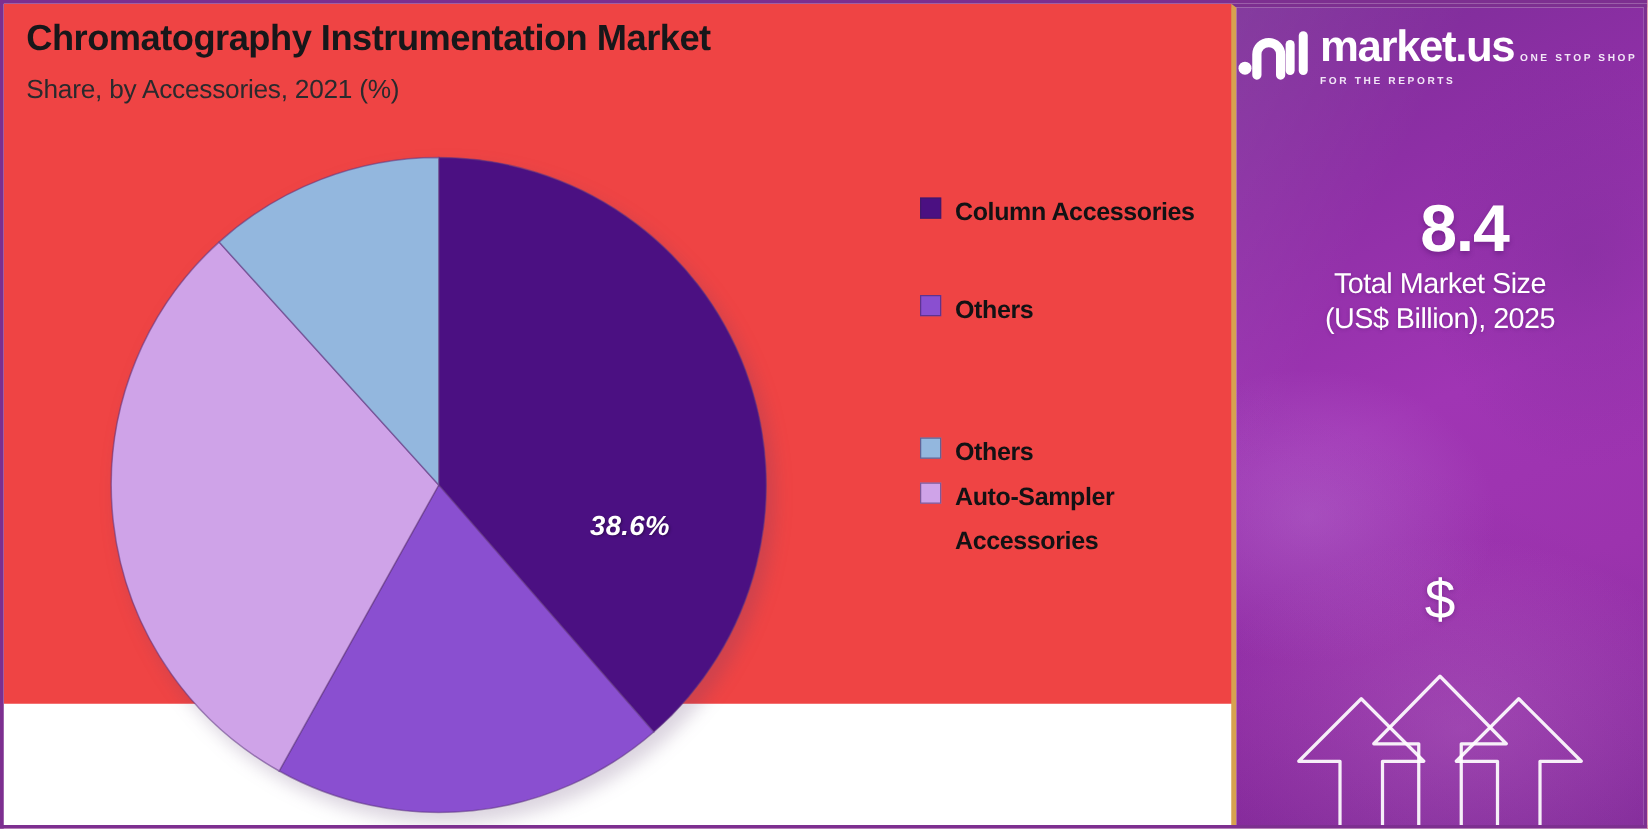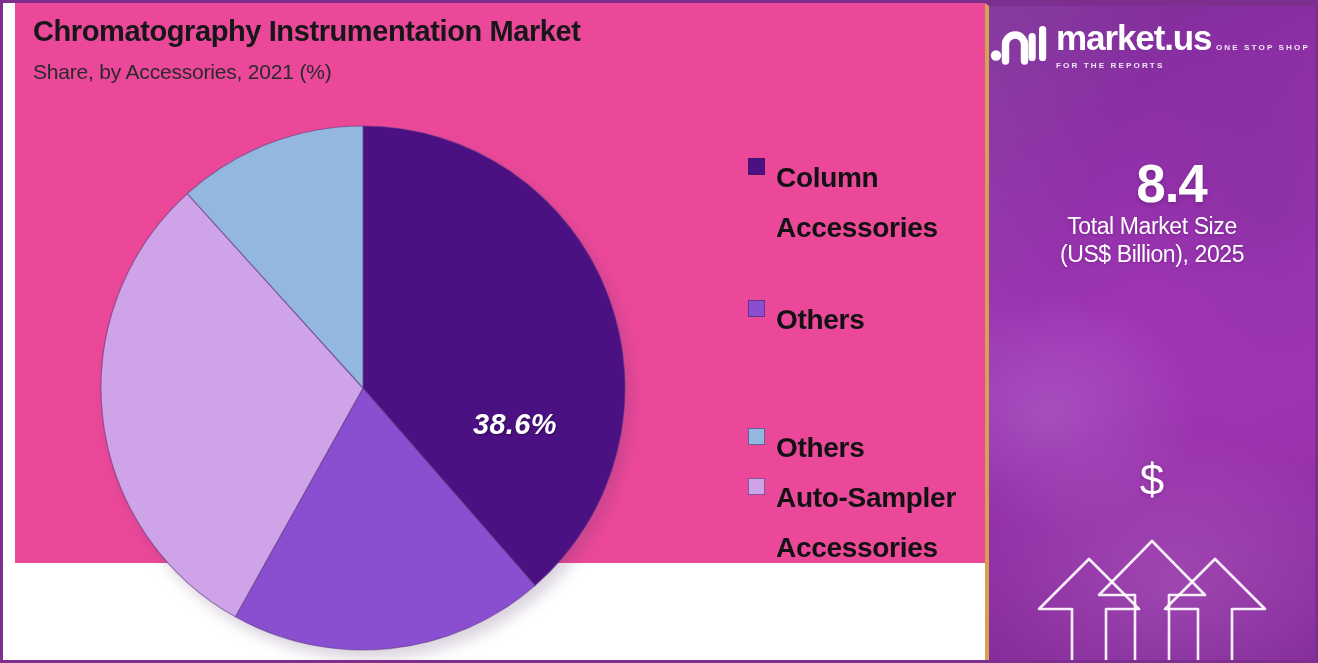--- a/index.html
+++ b/index.html
@@ -17,22 +17,21 @@
     border:3px solid #7d2f90;
     border-right:0;
     overflow:hidden;
   }
 
   
   #chart-area {
     position:absolute;
     left:0; top:0;
     width:985px; height:560px;
-    background:#ec4899;
-    margin-left:12px;
+    background:#ef4444;
   }
 
   #title-block { position:absolute; left:18px; top:12px; }
   #page-title {
     font-size:29px;
     font-weight:bold;
     color:#17171a;
     letter-spacing:-0.4px;
     white-space:nowrap;
   }
@@ -58,22 +57,22 @@
     background:rgba(90,60,110,0.22);
     filter:blur(7px);
   }
   #pie {
     position:absolute;
     left:0; top:0;
     width:526px; height:526px;
   }
   #pie-value-label {
     position:absolute;
-    left:373px; top:283px;
-    font-size:29px;
+    left:384px; top:283px;
+    font-size:22px;
     font-weight:bold;
     font-style:italic;
     color:#ffffff;
     text-shadow:1px 1px 2px rgba(0,0,0,0.35);
     letter-spacing:0.3px;
   }
 
   
   #legend {
     position:absolute;
@@ -86,21 +85,21 @@
     margin-bottom:42px;
   }
   .legend-swatch {
     width:17px; height:17px;
     flex:0 0 17px;
     margin-top:5px;
     margin-right:11px;
     border:1px solid rgba(60,30,90,0.55);
   }
   .legend-label {
-    font-size:28px;
+    font-size:20px;
     font-weight:bold;
     color:#121214;
     line-height:1.78;
     letter-spacing:-0.3px;
   }
 
   
   #side-panel {
     position:absolute;
     right:0; top:0;

